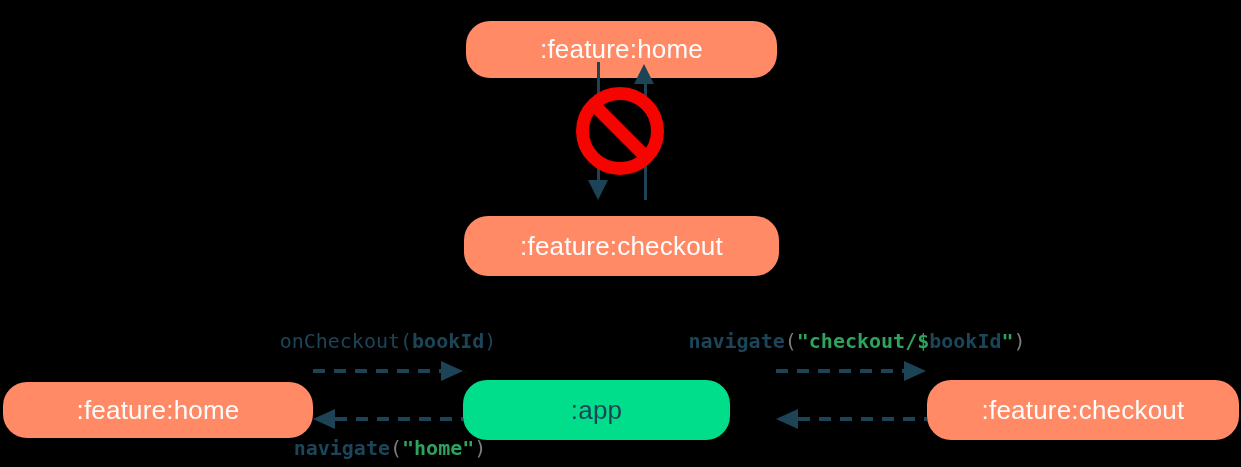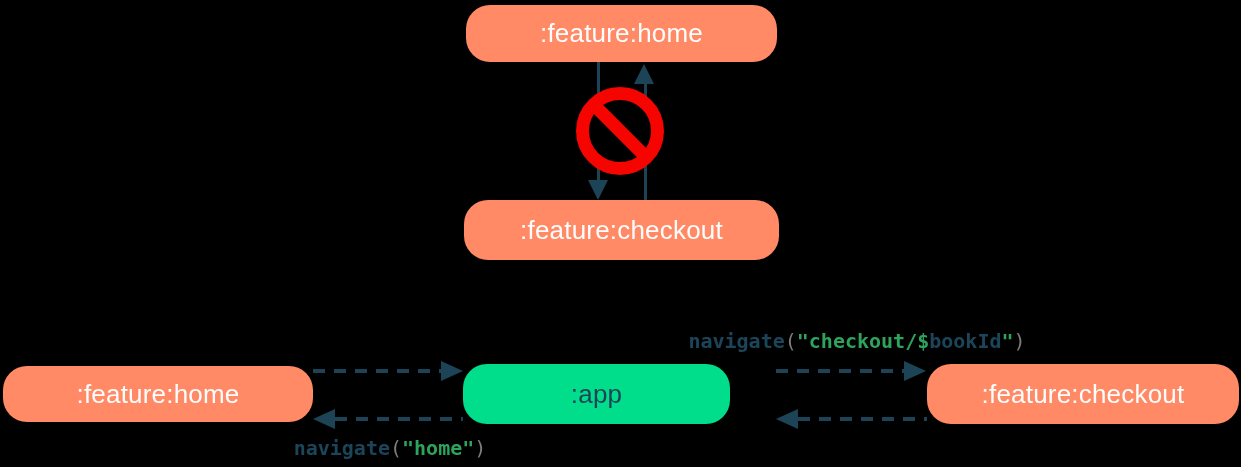--- a/index.html
+++ b/index.html
@@ -6,21 +6,21 @@
   body{
     width:1241px;height:467px;
     background:var(--background,#000);
     font-family:"Liberation Sans",sans-serif;
     overflow:hidden;position:relative;
   }
   .canvas{position:absolute;inset:0;width:1241px;height:467px;}
   .box{
     position:absolute;display:flex;align-items:center;justify-content:center;
     border-radius:24px;color:var(--box-text,#fff);
-    font-size:26px;letter-spacing:.2px;
+    font-size:26px;letter-spacing:.2px;margin-top:16px;
   }
   .module{background:var(--module-box,#FF8A65);}
   .app{background:var(--app-box,#00DE8C);color:var(--line,#1D4456);}
   .vline{position:absolute;width:3px;background:var(--line,#1D4456);}
   .hdash{
     position:absolute;height:4px;
     background:repeating-linear-gradient(90deg,var(--line,#1D4456) 0 12px,transparent 12px 21px);
   }
   .head{position:absolute;width:0;height:0;}
   .head-down{border-left:10px solid transparent;border-right:10px solid transparent;border-top:20px solid var(--line,#1D4456);}
@@ -73,20 +73,23 @@
   <div class="box module" style="left:3px;top:366px;width:310px;height:56px;">:feature:home</div>
 
   <div class="box app" style="left:463px;top:364px;width:267px;height:60px;">:app</div>
 
   <div class="box module" style="left:927px;top:364px;width:312px;height:60px;">:feature:checkout</div>
 
   <div>
     <div class="hdash" style="left:313px;top:369px;width:130px;"></div>
     <div class="head head-right" style="left:441px;top:361px;"></div>
   </div>
+  <div class="code" style="left:388px;top:330px;">
+    <span class="navy">onCheckout(</span><span class="navy-bold">bookId</span><span class="navy">)</span>
+  </div>
 
   <div>
     <div class="head head-left" style="left:313px;top:409px;"></div>
     <div class="hdash" style="left:335px;top:417px;width:128px;"></div>
   </div>
   <div class="code" style="left:390px;top:437px;">
     <span class="navy-bold">navigate</span><span class="gray">(</span><span class="green">"home"</span><span class="gray">)</span>
   </div>
 
   <div>

